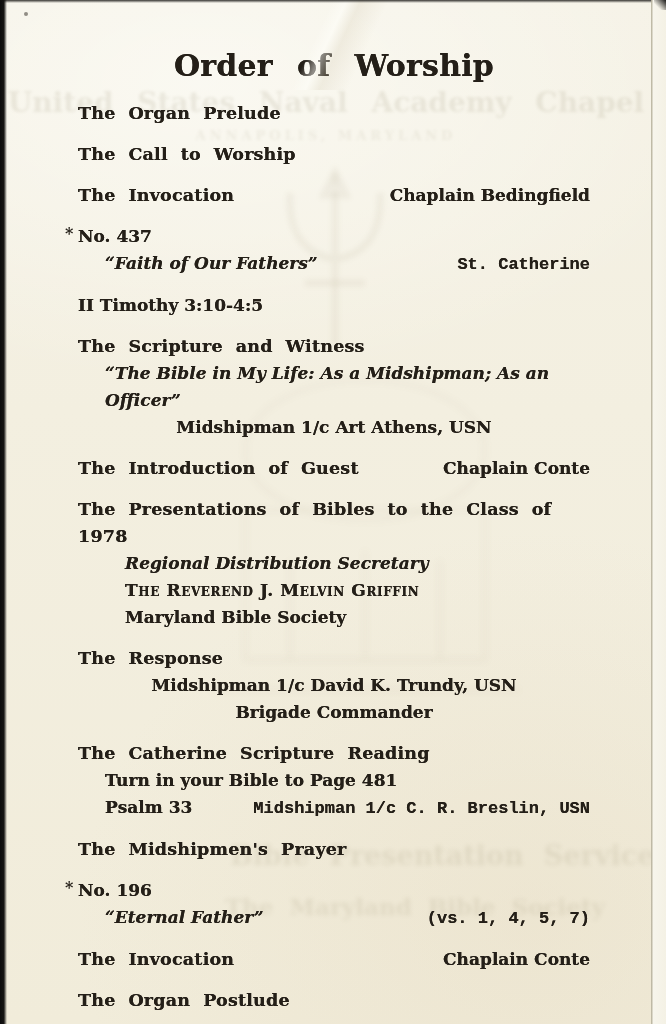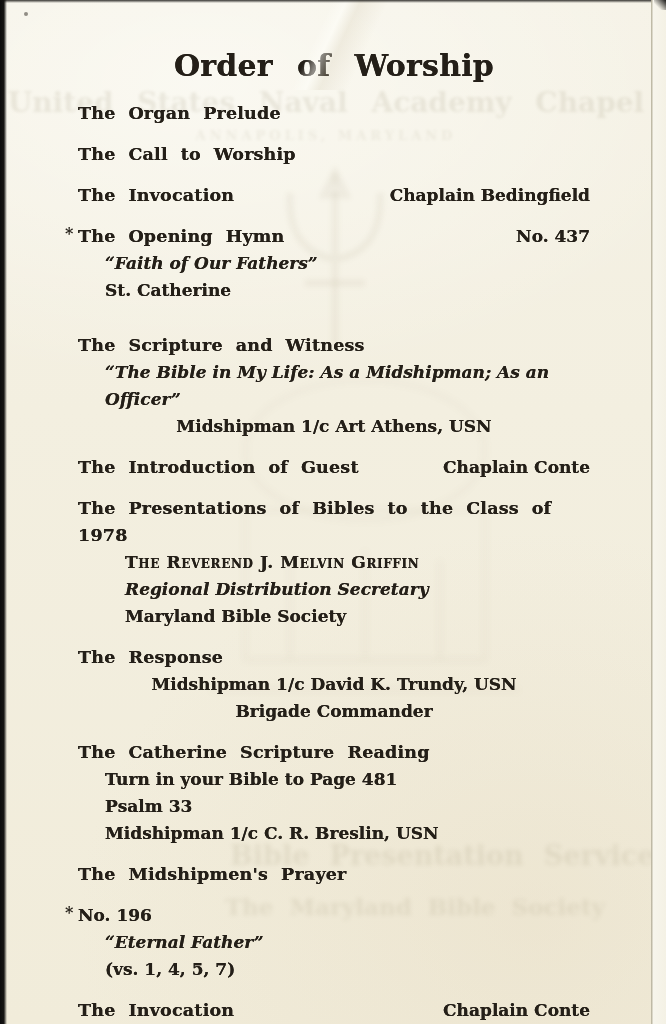--- a/index.html
+++ b/index.html
@@ -40,27 +40,27 @@
   
   .content{position:absolute;top:46px;left:78px;right:76px;bottom:0;}
   .gothic{font-weight:700;letter-spacing:0.2px;word-spacing:0.38em;text-shadow:0 0 0.5px currentColor;}
   .doc-title{font-size:30px;line-height:40px;text-align:center;margin:0 0 14px 0;word-spacing:0.45em;}
   .item{margin:0 0 14px 0;font-size:17px;line-height:27px;}
   .item-head{display:flex;justify-content:space-between;align-items:baseline;position:relative;}
   .item-title{font-size:17.5px;}
   .item-right{font-weight:600;white-space:nowrap;text-shadow:0 0 0.3px currentColor;}
   .star{position:absolute;left:-13px;top:-3px;font-size:16px;font-weight:700;}
   .subline{display:flex;justify-content:space-between;align-items:baseline;font-weight:600;
-    text-shadow:0 0 0.3px currentColor;flex-direction:column;}
+    text-shadow:0 0 0.3px currentColor;}
   .subline.indent{padding-left:27px;}
   .subline.indent2{padding-left:47px;}
   .subline.center{display:block;text-align:center;padding-left:0;}
   .subline.italic > span:first-child{font-style:italic;}
   .subline.smallcaps > span:first-child{font-variant:small-caps;letter-spacing:0.6px;}
-  .sub-right{white-space:nowrap;}
+  .sub-right{white-space:nowrap;font-family:Liberation Mono, monospace;}
 </style>
 </head>
 <body>
 
 <div class="page">
 
   <div class="ghost ghost-1">United States Naval Academy Chapel</div>
   <div class="ghost ghost-2">ANNAPOLIS, MARYLAND</div>
   <div class="ghost ghost-3">Bible Presentation Service</div>
   <div class="ghost ghost-4">The Maryland Bible Society</div>
@@ -102,31 +102,31 @@
         <div class="item">
     <div class="item-head">
 
       <span class="gothic item-title">The Invocation</span>
       <span class="item-right">Chaplain Bedingfield</span>
     </div>
   </div>
         <div class="item">
     <div class="item-head">
       <span class="star">*</span>
-      <span class="gothic item-title">The Opening Hymn</span>
       <span class="item-right">No. 437</span>
     </div>
   <div class="subline indent italic">
             <span>“Faith of Our Fathers”</span>
             <span class="sub-right">St. Catherine</span>
           </div>
         </div>
         <div class="item">
     <div class="item-head">
 
+      <span class="item-right">II Timothy 3:10-4:5</span>
     </div>
         </div>
         <div class="item">
     <div class="item-head">
 
       <span class="gothic item-title">The Scripture and Witness</span>
       <span class="item-right"></span>
     </div>
   <div class="subline indent italic">
             <span>“The Bible in My Life: As a Midshipman; As an Officer”</span>
@@ -139,25 +139,25 @@
       <span class="gothic item-title">The Introduction of Guest</span>
       <span class="item-right">Chaplain Conte</span>
     </div>
   </div>
         <div class="item">
     <div class="item-head">
 
       <span class="gothic item-title">The Presentations of Bibles to the Class of 1978</span>
       <span class="item-right"></span>
     </div>
-  <div class="subline indent2 smallcaps">
+  <div class="subline indent2 italic">
+            <span>Regional Distribution Secretary</span>
+          </div>
+          <div class="subline indent2 smallcaps">
             <span>The Reverend J. Melvin Griffin</span>
-          </div>
-          <div class="subline indent2 italic">
-            <span>Regional Distribution Secretary</span>
           </div>
           <div class="subline indent2">
             <span>Maryland Bible Society</span>
           </div>
         </div>
         <div class="item">
     <div class="item-head">
 
       <span class="gothic item-title">The Response</span>
       <span class="item-right"></span>

